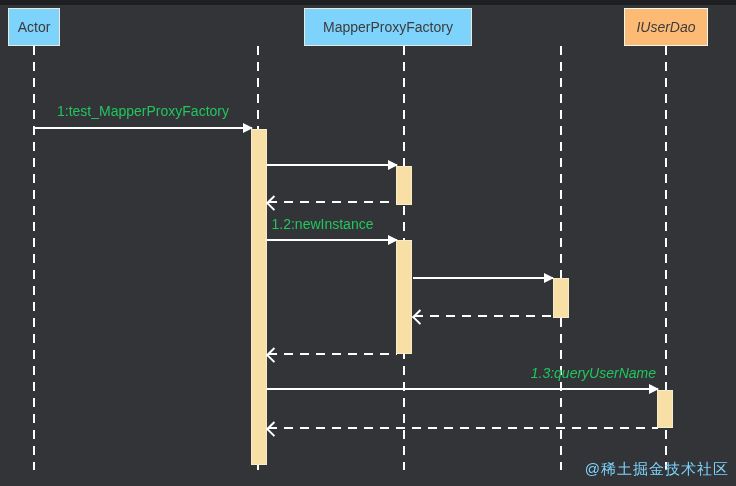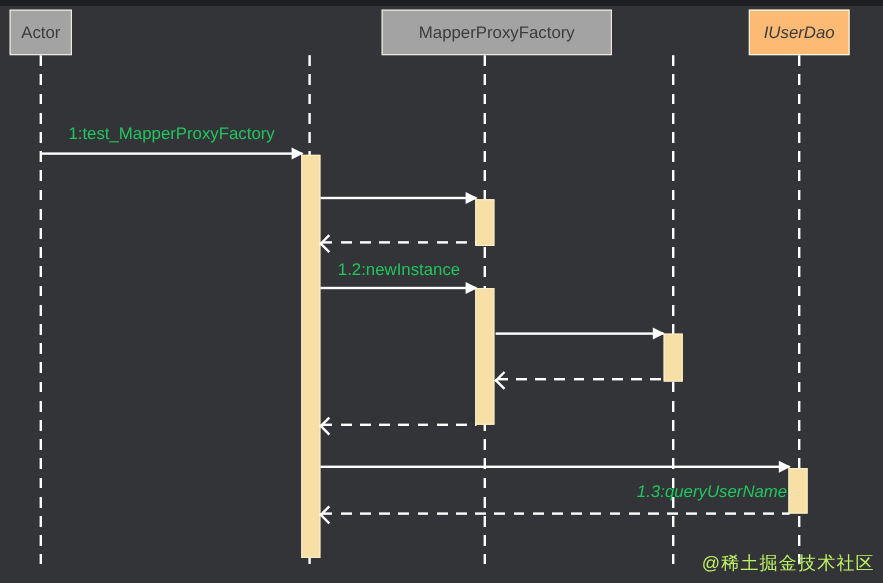--- a/index.html
+++ b/index.html
@@ -12,21 +12,21 @@
     font-family: "Liberation Sans", "DejaVu Sans", sans-serif;
   }
   .top-strip {
     position: absolute; left: 0; top: 0; width: 736px; height: 5px;
     background: #1e1f22;
   }
   
   .pbox {
     position: absolute; top: 8px; height: 38px;
     box-sizing: border-box;
-    background: #a3a3a3;
+    background: #7dd3fc;
     border: 1px solid #e9e9dc;
     color: #3c3c3c;
     font-size: 14px;
     display: flex; align-items: center; justify-content: center;
     white-space: nowrap;
   }
   .pbox.interface { background: #fdba74; border-color: #eef9ee; font-style: italic; }
   
   .lifeline {
     position: absolute; top: 46px; height: 424px; width: 2px;
@@ -64,46 +64,46 @@
   
   .mlabel {
     position: absolute;
     color: #22c55e;
     font-size: 14px;
     text-align: center;
     white-space: nowrap;
     z-index: 5;
   }
   .mlabel.italic { font-style: italic; }
-  .mlabel.right { text-align: right; margin-top: 36px; }
+  .mlabel.right { text-align: right; }
   
   .watermark {
     position: absolute; right: 7px; bottom: 7px;
-    color: #bef264;
+    color: #7dd3fc;
     font-size: 15px;
     z-index: 6;
     letter-spacing: 1px;
   }
 </style>
 </head>
 <body>
 
 <div id="stage">
   <div class="top-strip"></div>
 
   <div class="lifeline" style="left:33px"></div>
   <div class="lifeline" style="left:257px"></div>
   <div class="lifeline" style="left:403px"></div>
   <div class="lifeline" style="left:560px"></div>
   <div class="lifeline" style="left:665px"></div>
 
   <div class="pbox" style="left:8px;width:52px">
     <span>Actor</span>
   </div>
-  <div class="pbox" style="left:318px;width:192px">
+  <div class="pbox" style="left:304px;width:168px">
     <span>MapperProxyFactory</span>
   </div>
   <div class="pbox interface" style="left:624px;width:84px">
     <span>IUserDao</span>
   </div>
 
   <div class="activation" style="left:251px;top:129px;height:336px"></div>
   <div class="activation" style="left:396px;top:166px;height:39px"></div>
   <div class="activation" style="left:396px;top:240px;height:114px"></div>
   <div class="activation" style="left:553px;top:278px;height:40px"></div>
@@ -115,21 +115,21 @@
   </div>
 
   <div class="msgline" style="left:267px;top:164px;width:130px">
     <span class="head-solid"></span>
   </div>
 
   <div class="retline" style="left:268px;top:201px;width:129px">
     <span class="head-open"></span>
   </div>
 
-  <div class="mlabel" style="left:267px;top:216px;width:131px">1.2:newInstance</div>
+  <div class="mlabel" style="left:257px;top:216px;width:131px">1.2:newInstance</div>
   <div class="msgline" style="left:267px;top:239px;width:130px">
     <span class="head-solid"></span>
   </div>
 
   <div class="msgline" style="left:413px;top:277px;width:140px">
     <span class="head-solid"></span>
   </div>
 
   <div class="retline" style="left:414px;top:315px;width:139px">
     <span class="head-open"></span>

